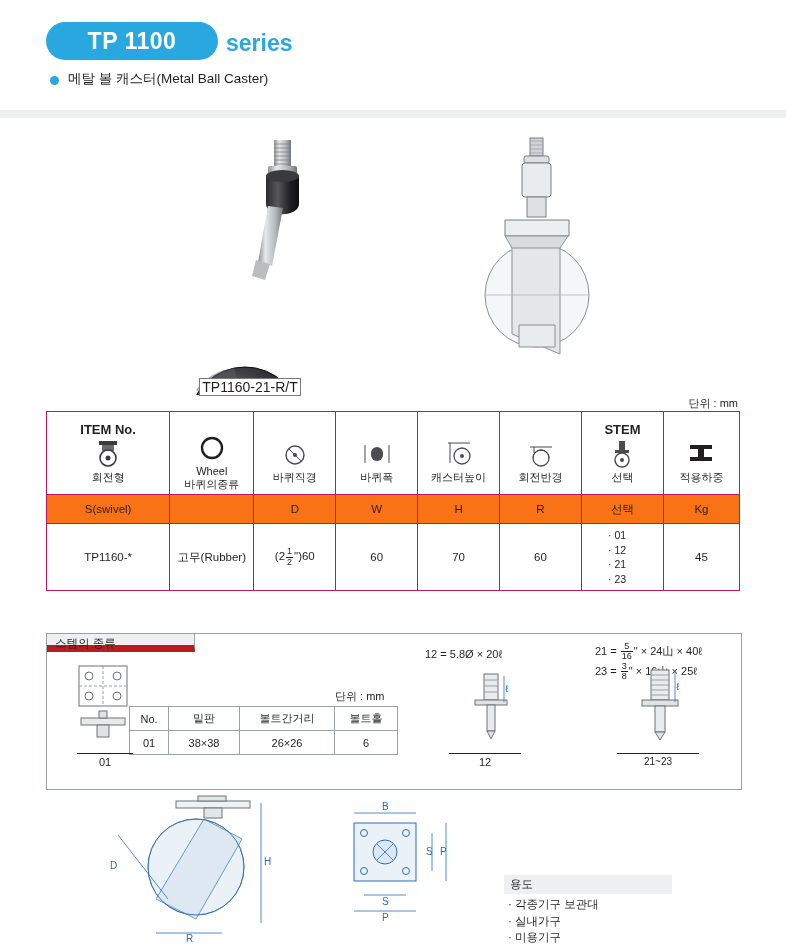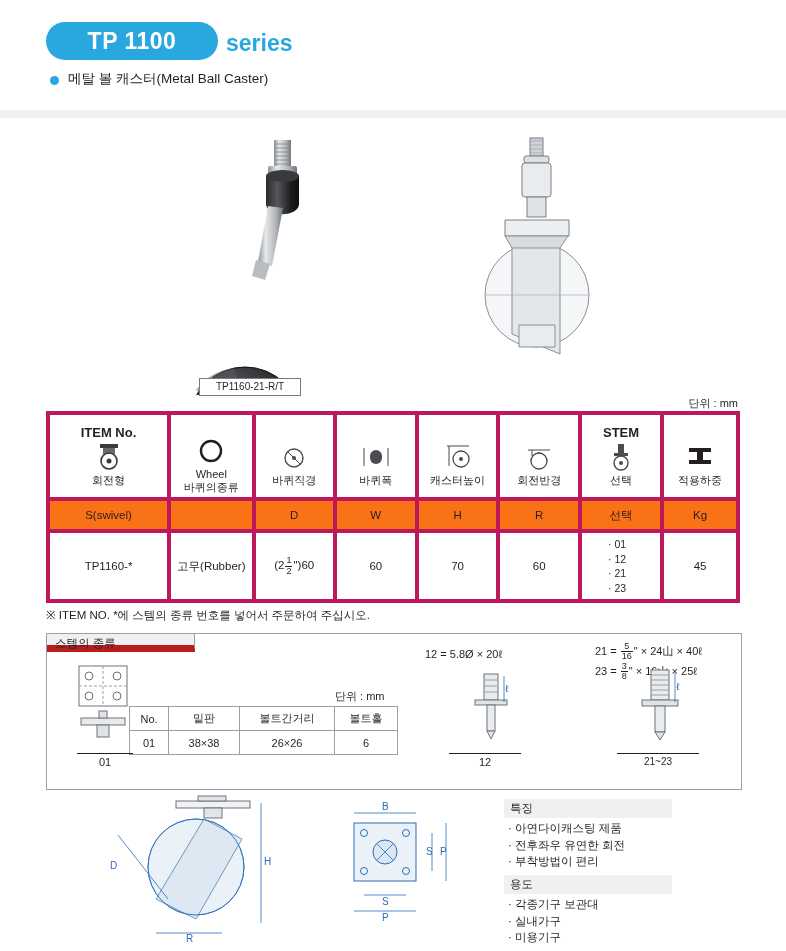--- a/index.html
+++ b/index.html
@@ -35,33 +35,33 @@
     background:#eef0f1;
   }
 
   
   .photo-area{position:absolute;left:0;top:120px;width:786px;height:275px;}
   .caption-box{
     position:absolute;left:199px;top:378px;width:100px;height:16px;
     border:1px solid #7a7a7a;background:#ffffff;
   }
   .caption-box span{
-    display:block;text-align:center;line-height:16px;font-size:10px;color:#231f20;
+    display:block;text-align:center;line-height:16px;font-size:14px;color:#231f20;
   }
   .unit-note{
     position:absolute;right:48px;top:396px;font-size:11px;color:#231f20;
   }
 
   
   .spec-table{
     position:absolute;left:46px;top:411px;width:694px;
     border-collapse:collapse;
   }
   .spec-table td,.spec-table th{
-    border:4px solid #be185d;text-align:center;vertical-align:middle;
+    border:1px solid #be185d;text-align:center;vertical-align:middle;
     font-size:11.5px;color:#231f20;padding:0;
   }
   .hdr-cell{height:82px;background:#ffffff;}
   .hdr-top{font-size:13px;font-weight:bold;padding-top:4px;}
   .hdr-icon{height:34px;display:flex;align-items:center;justify-content:center;}
   .hdr-bottom{font-size:11px;line-height:1.15;padding-bottom:4px;}
   .row2 td{height:28px;background:#f97316;font-size:11.5px;}
   .row3 td{height:66px;}
   .stemlist{font-size:10.5px;line-height:1.38;text-align:left;padding-left:26px;}
   .frac{display:inline-block;vertical-align:middle;text-align:center;font-size:9px;line-height:1.05;margin:0 1px;}
@@ -347,21 +347,20 @@
           <div>· 12</div>
           <div>· 21</div>
           <div>· 23</div>
         </div>
       </td>
       <td>45</td>
     </tr>
   </tbody>
     </table>
 
-  <div class="note-line">※ ITEM NO. *에 스템의 종류 번호를 넣어서 주문하여 주십시오.</div>
 
   <div class="stem-section">
     <div class="stem-title">스템의 종류</div>
 
     <div class="eq-1">12 = 5.8Ø × 20ℓ</div>
     <div class="eq-2"><span>21 = </span><span class="frac"><span class="n">5</span><span class="d">16</span></span><span>" × 24山 × 40ℓ</span></div>
     <div class="eq-3"><span>23 = </span><span class="frac"><span class="n">3</span><span class="d">8</span></span><span>" × 16山 × 25ℓ</span></div>
 
     <div class="unit-note2">단위 : mm</div>
 
@@ -461,28 +460,20 @@
         <text x="336" y="110" class="dimtxt">S</text>
         <line x1="308" y1="116" x2="370" y2="116" class="dim"></line>
         <text x="336" y="126" class="dimtxt">P</text>
         <line x1="386" y1="38" x2="386" y2="76" class="dim"></line>
         <text x="380" y="60" class="dimtxt">S</text>
         <line x1="400" y1="28" x2="400" y2="86" class="dim"></line>
         <text x="394" y="60" class="dimtxt">P</text>
       </g>
     </svg>
 
-    <div class="features">
-      <div class="feat-head">특징</div>
-      <div class="feat-list">
-        <div>· 아연다이캐스팅 제품</div>
-        <div>· 전후좌우 유연한 회전</div>
-        <div>· 부착방법이 편리</div>
-      </div>
-    </div>
 
     <div class="usage">
       <div class="feat-head">용도</div>
       <div class="feat-list">
         <div>· 각종기구 보관대</div>
         <div>· 실내가구</div>
         <div>· 미용기구</div>
       </div>
     </div>
   </div>

